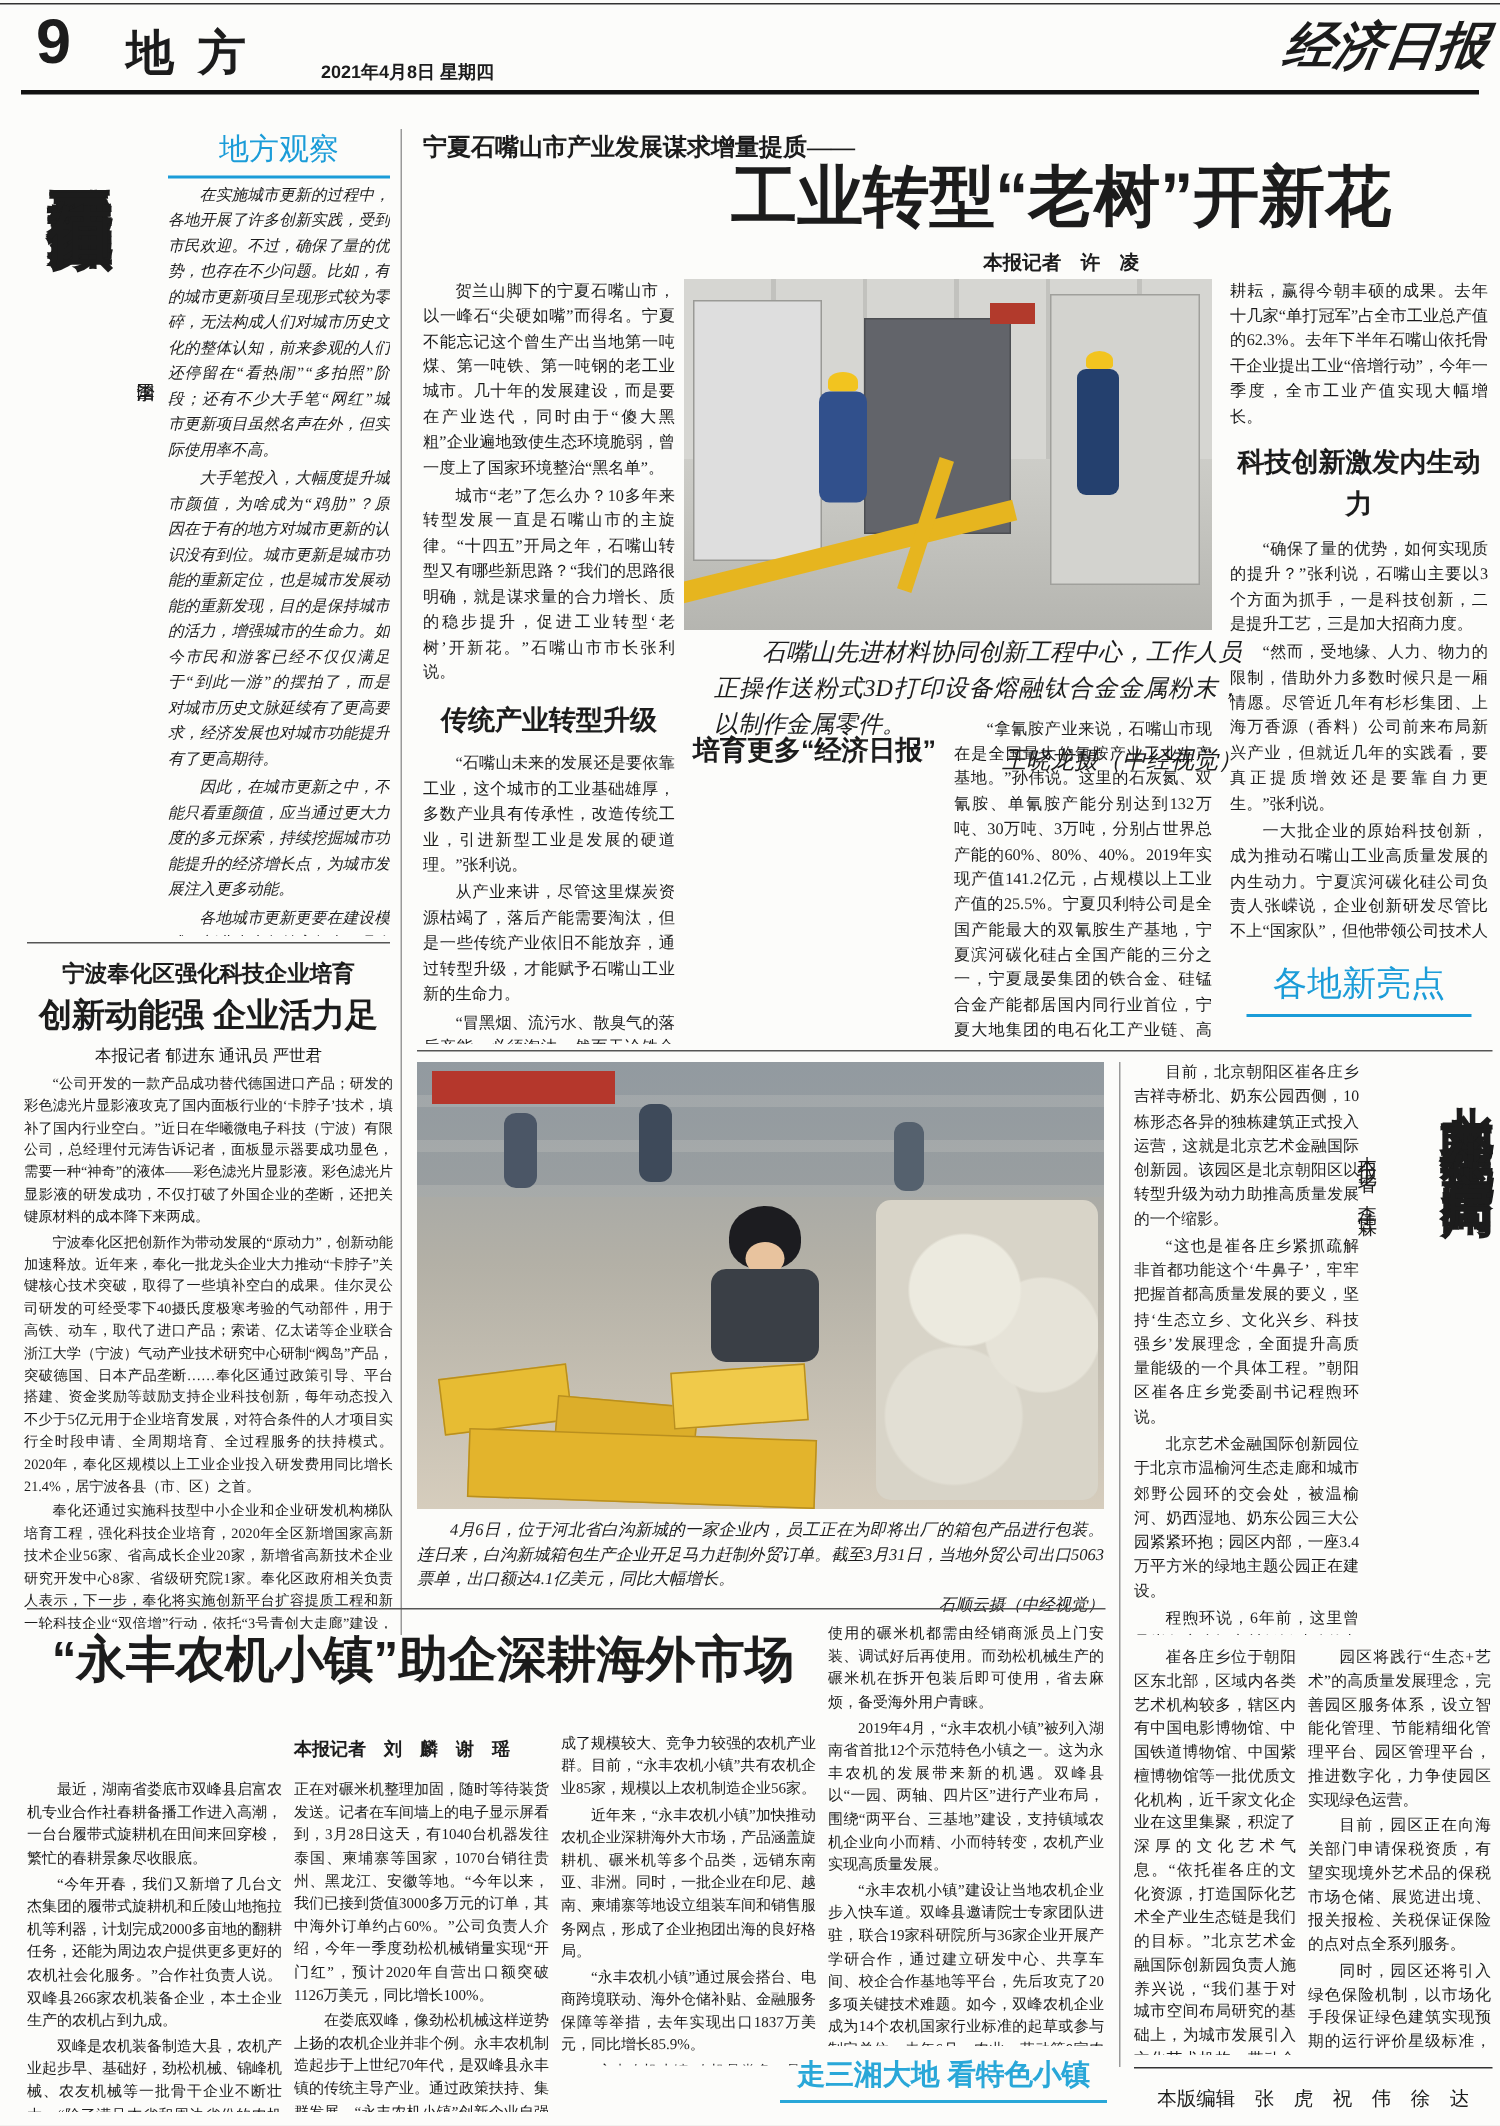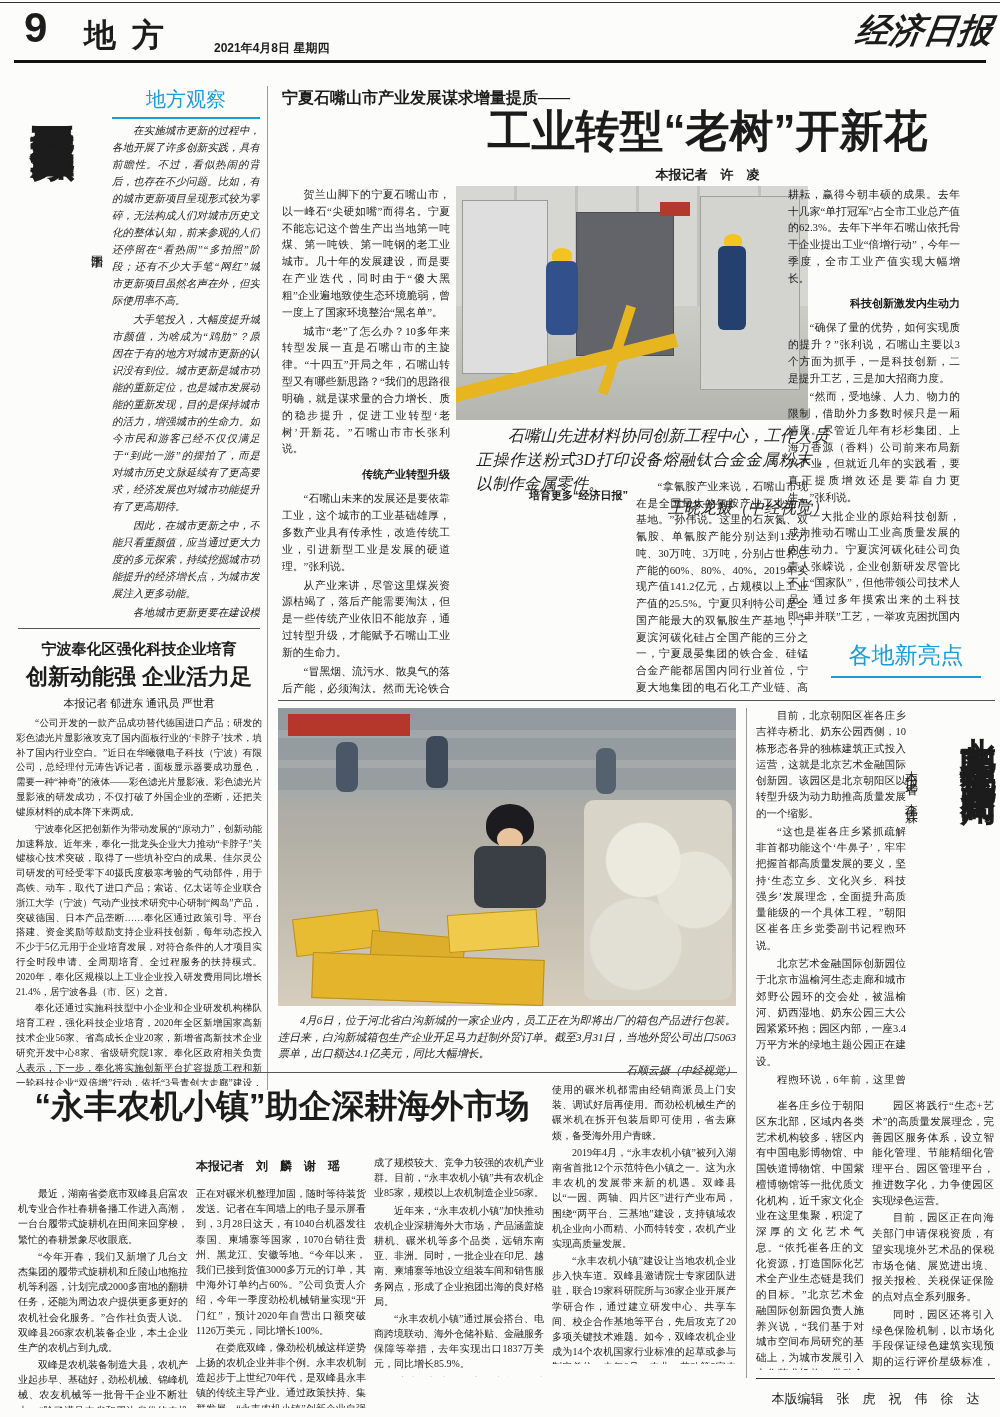--- a/index.html
+++ b/index.html
@@ -7,21 +7,21 @@
         font-family:"Liberation Serif","DejaVu Serif",serif;color:#1c1c1c;overflow:hidden;}
   .abs{position:absolute;}
   .hei{font-family:"Liberation Sans","DejaVu Sans",sans-serif;font-weight:bold;}
   .clip{overflow:hidden;}
   .just{text-align:justify;}
   .center{text-align:center;}
   .vtext{writing-mode:vertical-rl;}
   .kai{font-style:italic;}
   p{margin:0 0 2px 0;text-indent:2em;}
   .subhead{font-family:"Liberation Sans","DejaVu Sans",sans-serif;font-weight:bold;
-           text-align:right;text-indent:0;font-size:11px;margin:9px 0 7px 0;}
+           text-align:center;text-indent:0;font-size:18px;margin:9px 0 7px 0;}
   .hline{background:#555;height:1px;}
   .vline{background:#999;width:1px;}
   .bluehead{color:#1b9cd8;font-family:"Liberation Sans","DejaVu Sans",sans-serif;font-weight:normal;}
   .blueline{background:#1b9cd8;height:2px;}
   .credit{text-align:right;text-indent:0;}
   .shape{position:absolute;}
 </style>
 </head>
 <body>
 
@@ -35,21 +35,21 @@
   <div class="abs" style="left:14px;top:60px;width:972px;height:3px;background:#111;"></div>
 
   <div class="abs vtext hei" style="left:20px;top:90px;width:62px;height:552px;font-size:44px;letter-spacing:1px;line-height:1.3;">城市更新不能止于提升颜值</div>
   <div class="abs vtext" style="left:88px;top:246px;height:70px;font-size:12px;">李治国</div>
 
   <div class="abs" style="left:112px;top:86px;width:148px;">
     <div class="bluehead center" style="font-size:20px;">地方观察</div>
     <div class="blueline" style="margin-top:4px;"></div>
   </div>
   <div class="abs clip just kai" style="left:112px;top:122px;width:148px;height:502px;font-size:10.5px;line-height:1.62;">
-    <p>在实施城市更新的过程中，各地开展了许多创新实践，具有前瞻性。不过，看似热闹的背后，也存在不少问题。比如，有的城市更新项目呈现形式较为零碎，无法构成人们对城市历史文化的整体认知，前来参观的人们还停留在“看热闹”“多拍照”阶段；还有不少大手笔“网红”城市更新项目虽然名声在外，但实际使用率不高。</p>
+    <p>在实施城市更新的过程中，各地开展了许多创新实践，受到市民欢迎。不过，确保了量的优势，也存在不少问题。比如，有的城市更新项目呈现形式较为零碎，无法构成人们对城市历史文化的整体认知，前来参观的人们还停留在“看热闹”“多拍照”阶段；还有不少大手笔“网红”城市更新项目虽然名声在外，但实际使用率不高。</p>
     <p>大手笔投入，大幅度提升城市颜值，为啥成为“鸡肋”？原因在于有的地方对城市更新的认识没有到位。城市更新是城市功能的重新定位，也是城市发展动能的重新发现，目的是保持城市的活力，增强城市的生命力。如今市民和游客已经不仅仅满足于“到此一游”的摆拍了，而是对城市历史文脉延续有了更高要求，经济发展也对城市功能提升有了更高期待。</p>
     <p>因此，在城市更新之中，不能只看重颜值，应当通过更大力度的多元探索，持续挖掘城市功能提升的经济增长点，为城市发展注入更多动能。</p>
     <p>各地城市更新更要在建设模式、新业态上坚持高起点，具有前瞻性。城市更新要做“新”的文章，不是简单地“以旧换新”，而是要在产业迭代、生态宜居方面创新，利用科技赋能发展新业态、新模式，推动城市功能高质量、更智慧地提升。</p>
 
   </div>
 
   <div class="abs hline" style="left:18px;top:628px;width:242px;"></div>
 
   <div class="abs center" style="left:16px;top:640px;width:246px;font-size:15px;font-weight:bold;">宁波奉化区强化科技企业培育</div>
   <div class="abs center hei" style="left:16px;top:662px;width:246px;font-size:22px;">创新动能强 企业活力足</div>
@@ -97,21 +97,21 @@
   <div class="abs clip just" style="left:458px;top:478px;width:170px;height:218px;font-size:10.8px;line-height:1.55;">
     <div class="subhead">培育更多“经济日报”</div>
 
   </div>
 
   <div class="abs clip just" style="left:636px;top:478px;width:172px;height:218px;font-size:10.8px;line-height:1.55;">
     <p>“拿氰胺产业来说，石嘴山市现在是全国最大的氰胺产业工业生产基地。”孙伟说。这里的石灰氮、双氰胺、单氰胺产能分别达到132万吨、30万吨、3万吨，分别占世界总产能的60%、80%、40%。2019年实现产值141.2亿元，占规模以上工业产值的25.5%。宁夏贝利特公司是全国产能最大的双氰胺生产基地，宁夏滨河碳化硅占全国产能的三分之一，宁夏晟晏集团的铁合金、硅锰合金产能都居国内同行业首位，宁夏大地集团的电石化工产业链、高端PVA产业链产品产能及市场覆盖率都位居国内首位。</p>
 
   </div>
 
-  <div class="abs clip just" style="left:788px;top:186px;width:172px;height:442px;font-size:10.8px;line-height:1.55;">
+  <div class="abs clip just" style="left:820px;top:186px;width:172px;height:442px;font-size:10.8px;line-height:1.55;">
     <p style="text-indent:0;">耕耘，赢得今朝丰硕的成果。去年十几家“单打冠军”占全市工业总产值的62.3%。去年下半年石嘴山依托骨干企业提出工业“倍增行动”，今年一季度，全市工业产值实现大幅增长。</p>
     <div class="subhead">科技创新激发内生动力</div>
     <p>“确保了量的优势，如何实现质的提升？”张利说，石嘴山主要以3个方面为抓手，一是科技创新，二是提升工艺，三是加大招商力度。</p>
     <p>“然而，受地缘、人力、物力的限制，借助外力多数时候只是一厢情愿。尽管近几年有杉杉集团、上海万香源（香料）公司前来布局新兴产业，但就近几年的实践看，要真正提质增效还是要靠自力更生。”张利说。</p>
     <p>一大批企业的原始科技创新，成为推动石嘴山工业高质量发展的内生动力。宁夏滨河碳化硅公司负责人张嵘说，企业创新研发尽管比不上“国家队”，但他带领公司技术人员，通过多年摸索出来的土科技即“串并联”工艺，一举攻克困扰国内同行业多年的排杂技术瓶颈问题。</p>
 
   </div>
 
   <div class="abs" style="left:820px;top:640px;width:172px;">
     <div class="bluehead center" style="font-size:23px;">各地新亮点</div>
@@ -181,14 +181,18 @@
     <p>近年来，“永丰农机小镇”加快推动农机企业深耕海外大市场，产品涵盖旋耕机、碾米机等多个品类，远销东南亚、非洲。同时，一批企业在印尼、越南、柬埔寨等地设立组装车间和销售服务网点，形成了企业抱团出海的良好格局。</p>
     <p>“永丰农机小镇”通过展会搭台、电商跨境联动、海外仓储补贴、金融服务保障等举措，去年实现出口1837万美元，同比增长85.9%。</p>
     <p>“永丰农机小镇”农机品类多、品种全、性价比高，更主要是依托了“海外仓”等跨境服务。</p>
   </div>
   <div class="abs clip just" style="left:552px;top:1082px;width:184px;height:282px;font-size:10px;line-height:1.52;">
     <p style="text-indent:0;">使用的碾米机都需由经销商派员上门安装、调试好后再使用。而劲松机械生产的碾米机在拆开包装后即可使用，省去麻烦，备受海外用户青睐。</p>
     <p>2019年4月，“永丰农机小镇”被列入湖南省首批12个示范特色小镇之一。这为永丰农机的发展带来新的机遇。双峰县以“一园、两轴、四片区”进行产业布局，围绕“两平台、三基地”建设，支持镇域农机企业向小而精、小而特转变，农机产业实现高质量发展。</p>
     <p>“永丰农机小镇”建设让当地农机企业步入快车道。双峰县邀请院士专家团队进驻，联合19家科研院所与36家企业开展产学研合作，通过建立研发中心、共享车间、校企合作基地等平台，先后攻克了20多项关键技术难题。如今，双峰农机企业成为14个农机国家行业标准的起草或参与制定单位。去年6月，农业、劳动等9家农机企业成立双峰县丘陵农机研究院，重点研发油茶产业全程无人作业农机产品，涌现出一大批创新成果。</p>
   </div>
 
+  <div class="abs" style="left:520px;top:1370px;width:218px;">
+    <div class="center" style="font-size:19px;font-weight:bold;color:#29a7d8;font-family:'Liberation Sans','DejaVu Sans',sans-serif;">走三湘大地 看特色小镇</div>
+    <div style="height:2px;background:#29a7d8;margin-top:4px;"></div>
+  </div>
 
 </div>
 
 </body></html>

